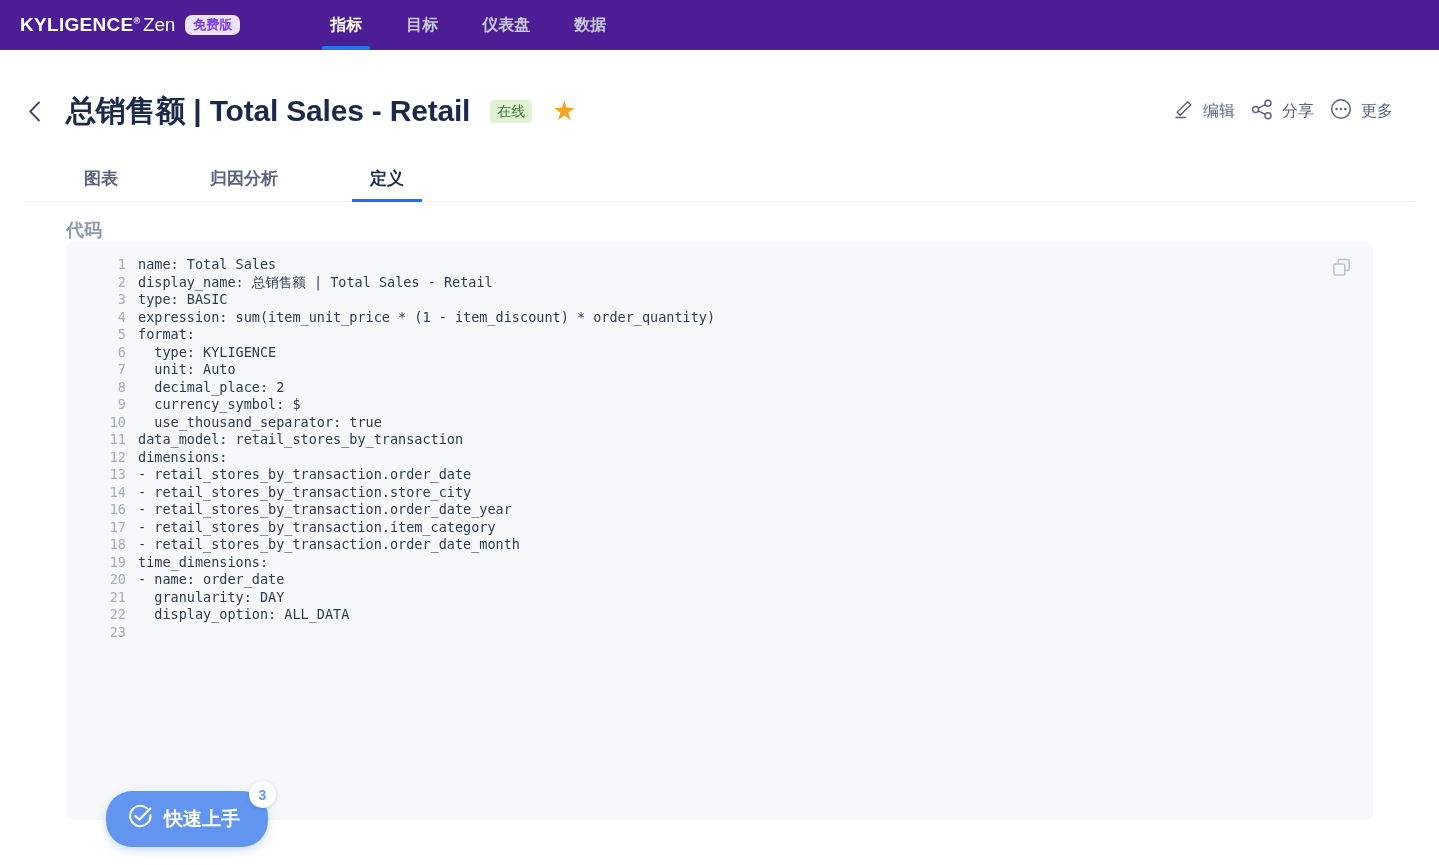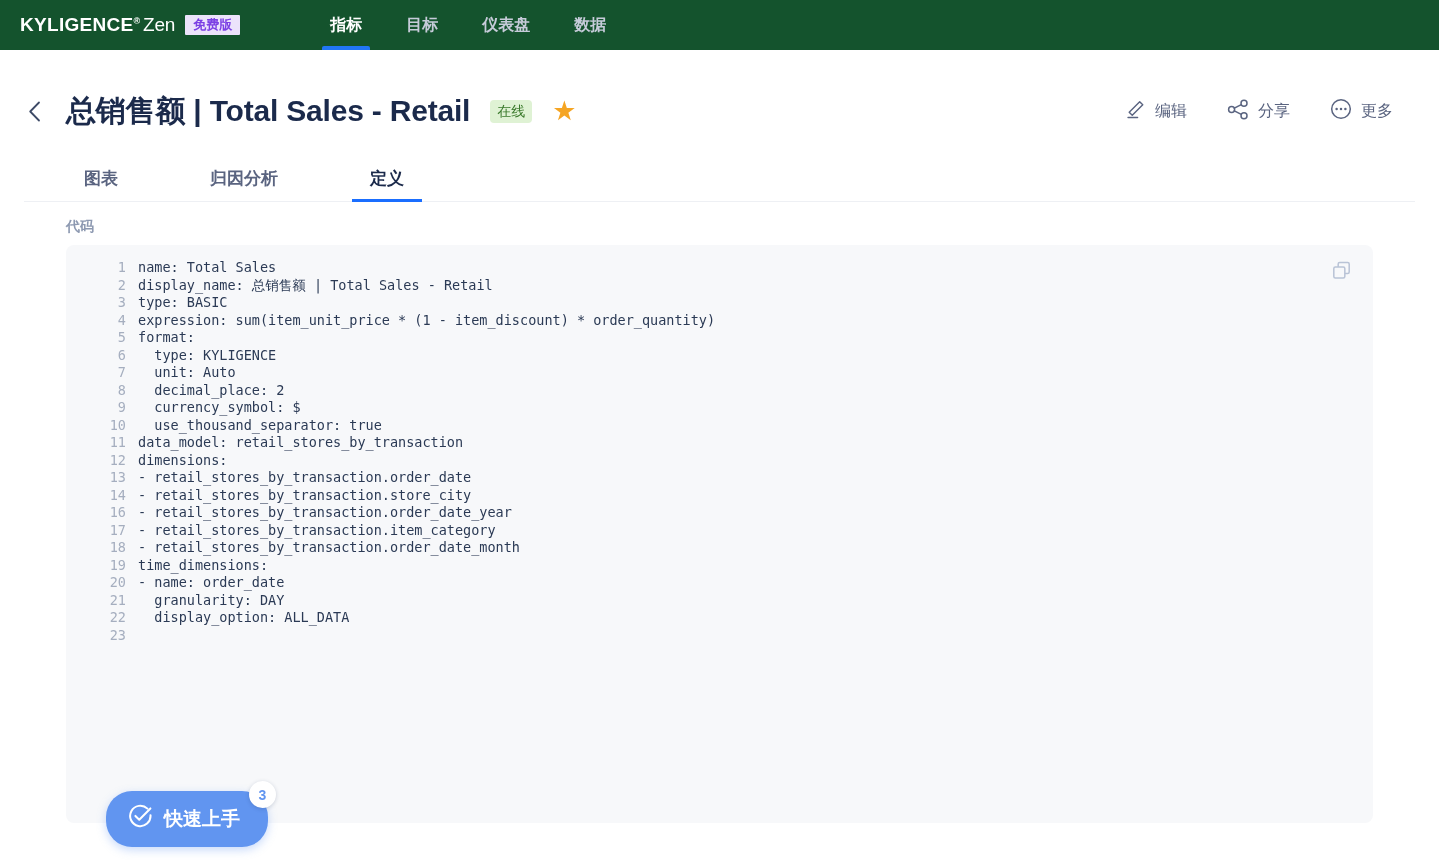--- a/index.html
+++ b/index.html
@@ -7,21 +7,21 @@
     margin: 0; padding: 0;
     width: 1439px; height: 865px;
     overflow: hidden;
     background: #ffffff;
     font-family: "Liberation Sans", "DejaVu Sans", sans-serif;
   }
 
   
   .topnav {
     height: 50px;
-    background: #14532d;
+    background: #4c1d95;
     display: flex;
     align-items: stretch;
     position: relative;
   }
   .brand {
     display: flex;
     align-items: center;
     padding-left: 20px;
     gap: 10px;
   }
@@ -32,21 +32,21 @@
     white-space: nowrap;
   }
   .brand-logo .kyl { font-weight: 700; letter-spacing: 0.3px; }
   .brand-logo .reg { font-size: 9px; vertical-align: super; font-weight: 700; }
   .brand-logo .zen { font-weight: 400; margin-left: 3px; }
   .free-badge {
     background: #ece3fb;
     color: #7b3fe4;
     font-size: 13px;
     font-weight: 700;
-    border-radius: 1px;
+    border-radius: 7px;
     padding: 3px 8px 4px;
     line-height: 1;
     white-space: nowrap;
   }
   .navlinks {
     display: flex;
     align-items: stretch;
     margin-left: 68px;
   }
   .navlink {
@@ -108,21 +108,21 @@
     color: #f5a524;
     font-size: 27px;
     line-height: 1;
     cursor: pointer;
     user-select: none;
   }
   .head-actions {
     margin-left: auto;
     display: flex;
     align-items: center;
-    gap: 40px;
+    gap: 16px;
   }
   .action {
     display: flex;
     align-items: center;
     gap: 9px;
     color: #5a6480;
     font-size: 16px;
     cursor: pointer;
     white-space: nowrap;
   }
@@ -155,23 +155,22 @@
     position: absolute;
     left: 0; right: 0; bottom: -1px;
     height: 3px;
     background: #1a6eff;
   }
 
   
   .code-section { padding: 16px 66px 0 66px; }
   .code-label {
     color: #8d99b1;
-    font-size: 14px;
-    font-weight: 700;
-    margin-bottom: 9px;
+    font-size: 18px;
+    font-weight: 700;
   }
   .code-panel {
     position: relative;
     background: #f7f8fa;
     border-radius: 8px;
     height: 578px;
     padding: 14px 0 0 0;
     overflow: hidden;
   }
   .copy-icon {

